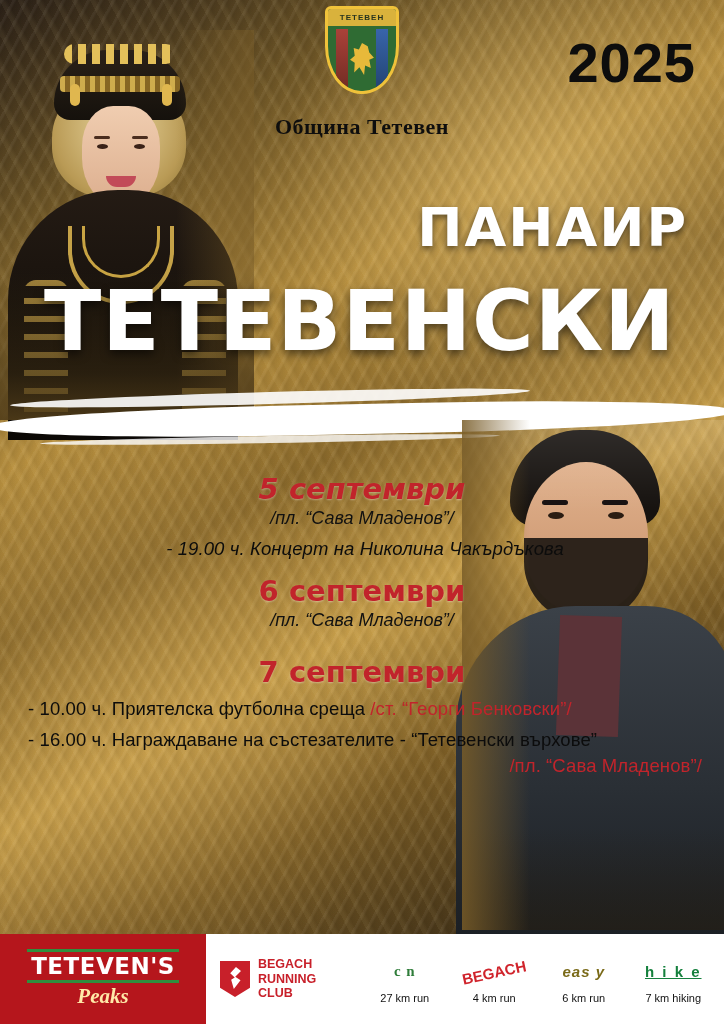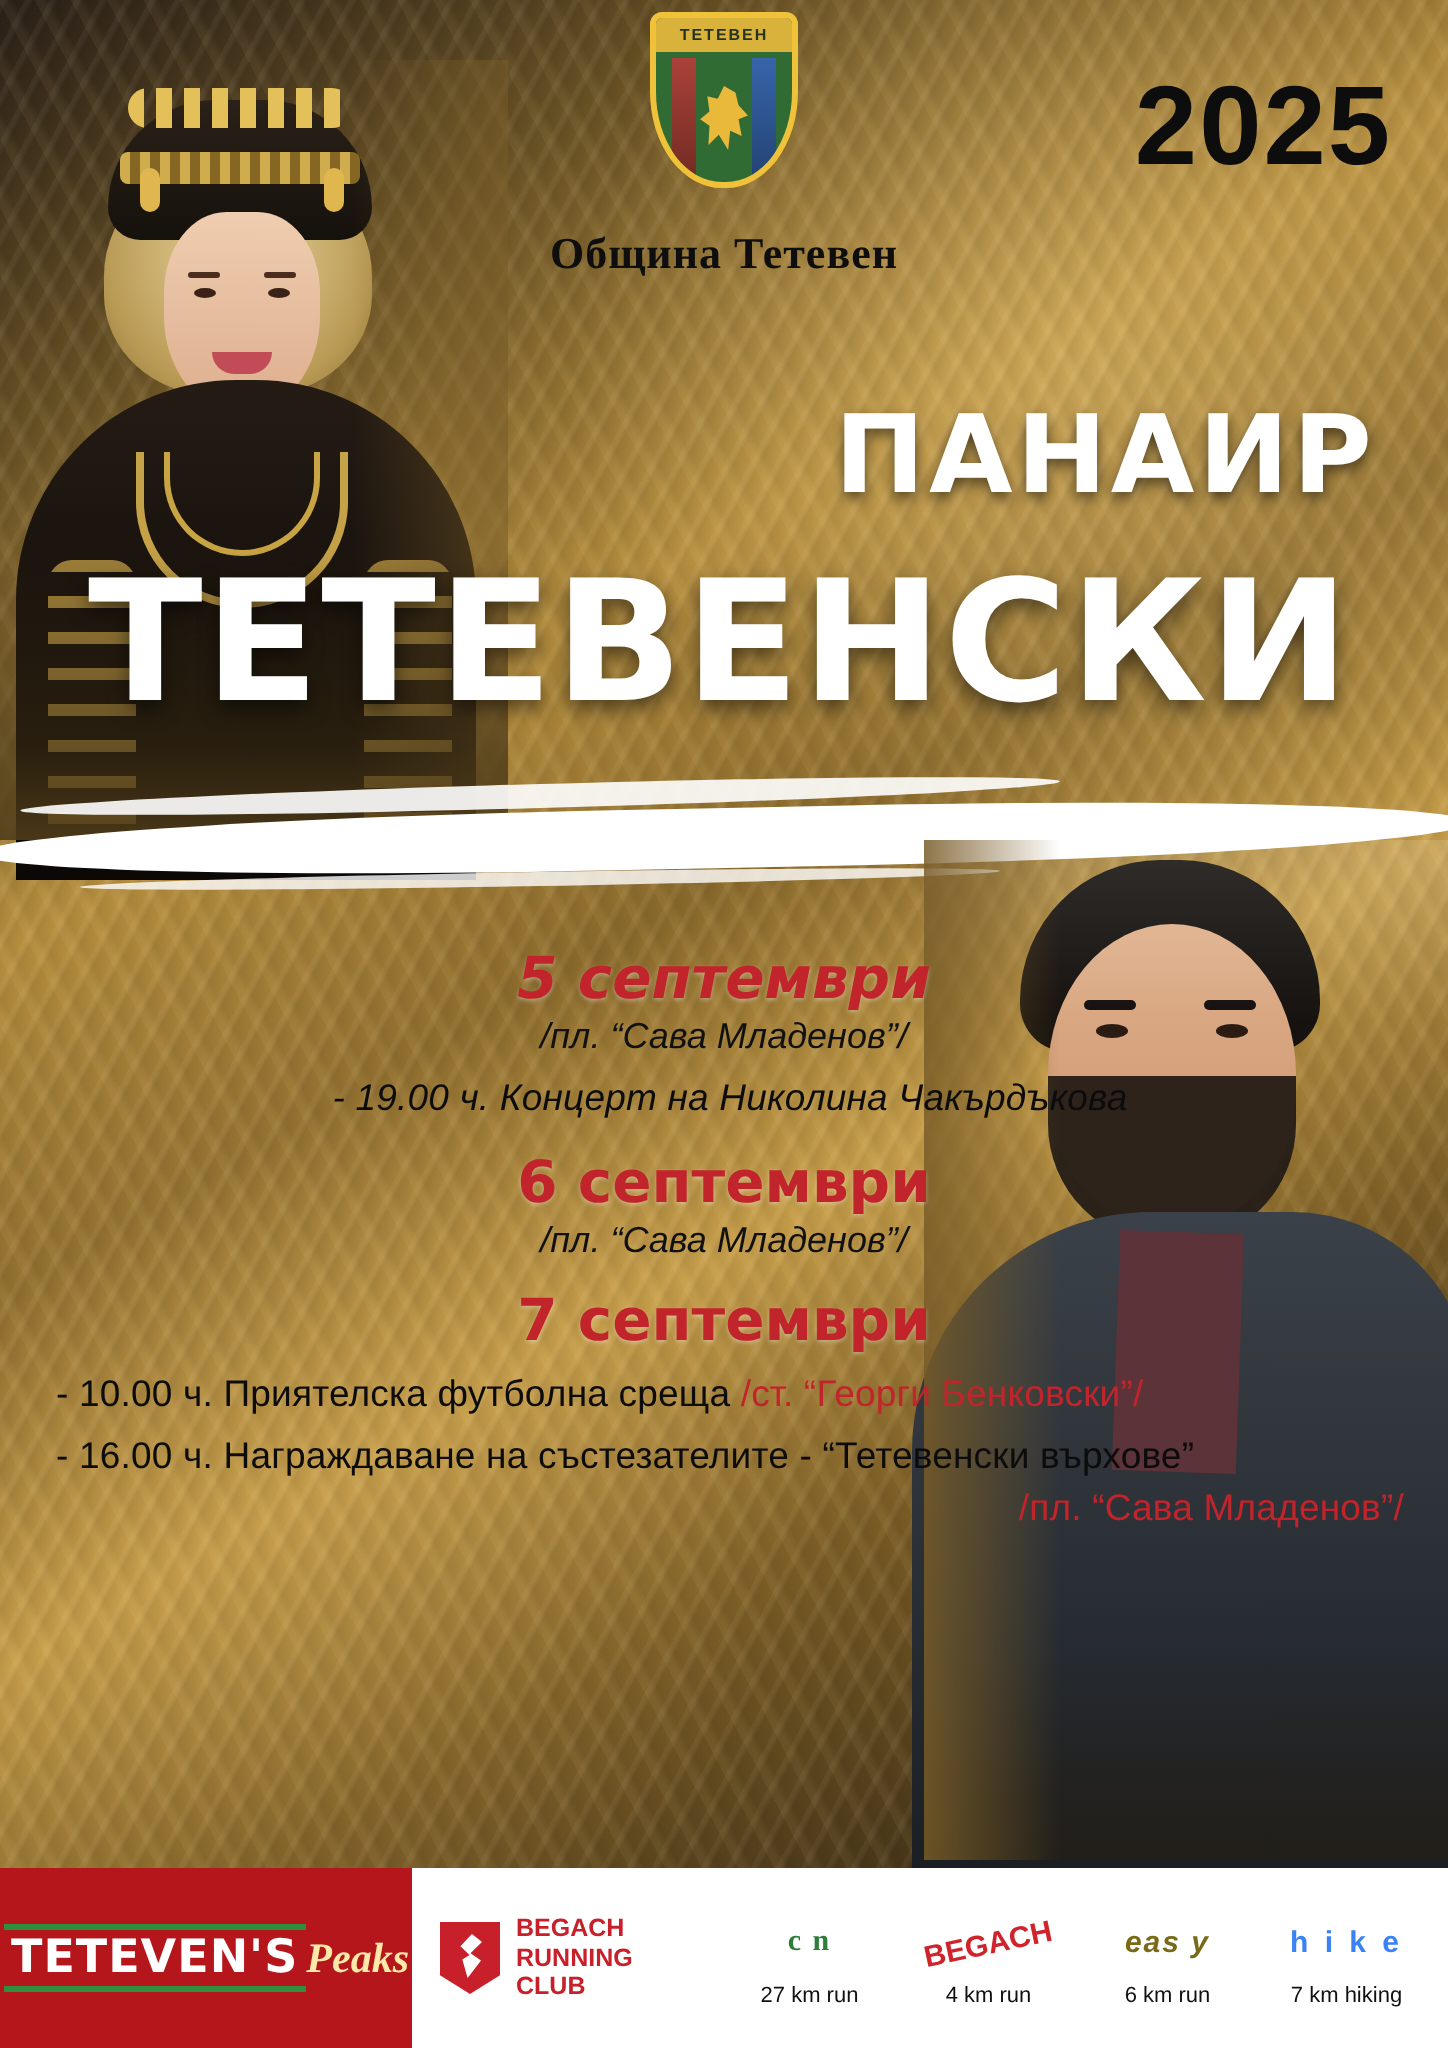--- a/index.html
+++ b/index.html
@@ -256,21 +256,21 @@
   .blk-left { padding-left: 8px; }
 
   
   .footer {
     position: absolute; left: 0; bottom: 0; width: 724px; height: 90px;
     display: flex;
   }
   .f-left {
     width: 206px; background: #b5161c;
     display: flex; align-items: center; justify-content: center;
-    flex-direction: row; color: #fff;
+    flex-direction: column; color: #fff;
   }
   .f-left .l1 {
     font-size: 23px; font-weight: bold; letter-spacing: .5px;
     font-family: "DejaVu Sans", sans-serif;
     border-top: 3px solid #2f8f3e; border-bottom: 3px solid #2f8f3e;
     padding: 1px 4px;
   }
   .f-left .l2 {
     font-size: 21px; font-style: italic; font-weight: bold; color: #ffe9a8;
     margin-top: 1px; font-family: "Liberation Serif", serif;
@@ -294,21 +294,21 @@
     flex: 1; background: #fff;
     display: flex; align-items: center; justify-content: space-around;
     padding: 0 6px;
   }
   .f-item { text-align: center; width: 78px; }
   .f-item .glyph { height: 34px; display: flex; align-items: center; justify-content: center; font-size: 15px; font-weight: bold; }
   .f-item .cap { font-size: 11px; color: #111; margin-top: 3px; }
   .g-crown { color: #2f7d3a; letter-spacing: 1px; font-family: "Liberation Serif", serif; }
   .g-red { color: #d0242c; transform: rotate(-12deg); font-size: 13px; }
   .g-easy { color: #7a6a18; font-style: italic; letter-spacing: 1px; }
-  .g-hike { color: #3b82f6; letter-spacing: 2px; }
+  .g-hike { color: #15803d; letter-spacing: 2px; text-decoration: underline; }
 </style>
 </head>
 <body>
 
 <div class="poster">
 
   <div class="year">2025</div>
 
   <div class="coat">
     <div class="shield">
@@ -373,21 +373,21 @@
       <div class="day-place">/пл. “Сава Младенов”/</div>
       <div class="ev center">- 19.00 ч. Концерт на Николина Чакърдъкова</div>
     </div>
 
     <div>
       <div class="day-head" style="margin-top:14px;text-align:center;">6 септември</div>
       <div class="day-place">/пл. “Сава Младенов”/</div>
     </div>
 
     <div>
-      <div class="day-head" style="margin-top:12px;text-align:center;">7 септември</div>
+      <div class="day-head" style="margin-top:24px;text-align:center;">7 септември</div>
       <div class="blk-left">
         <div class="ev">
           <span>- 10.00 ч. Приятелска футболна среща </span><span class="hl">/ст. “Георги Бенковски”/</span>
         </div>
         <div class="ev">
           <span>- 16.00 ч. Награждаване на състезателите - “Тетевенски върхове”</span>
           <span class="hl sub">/пл. “Сава Младенов”/</span>
         </div>
       </div>
     </div>

